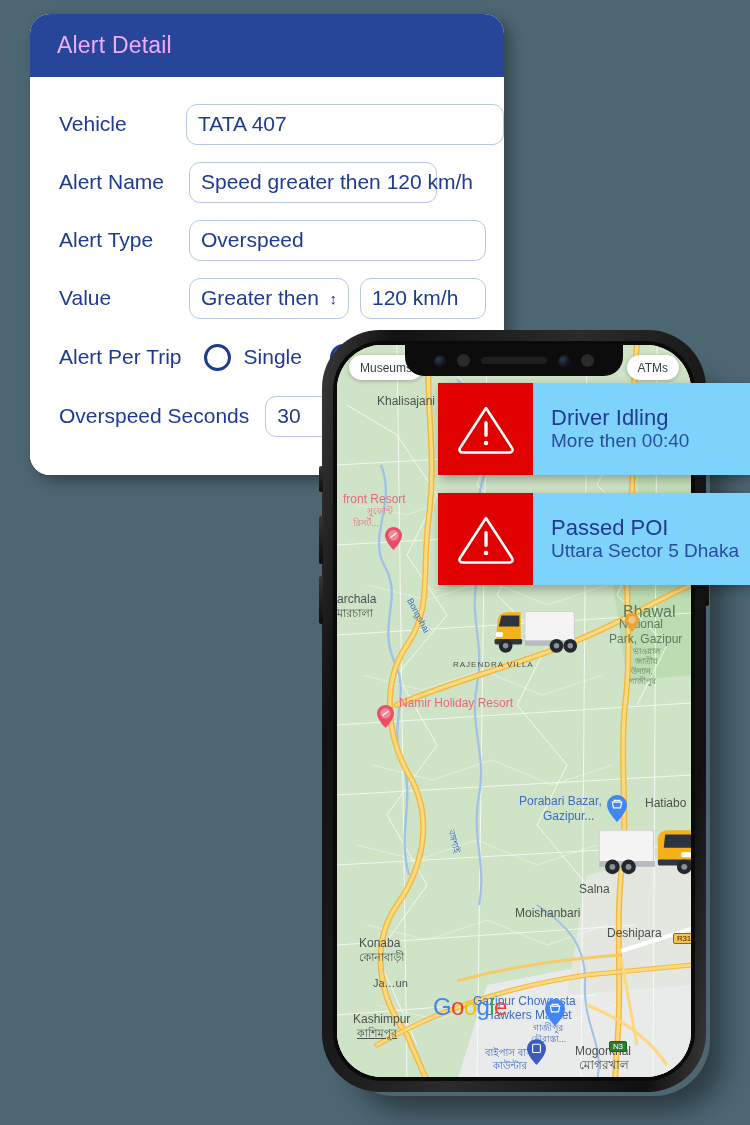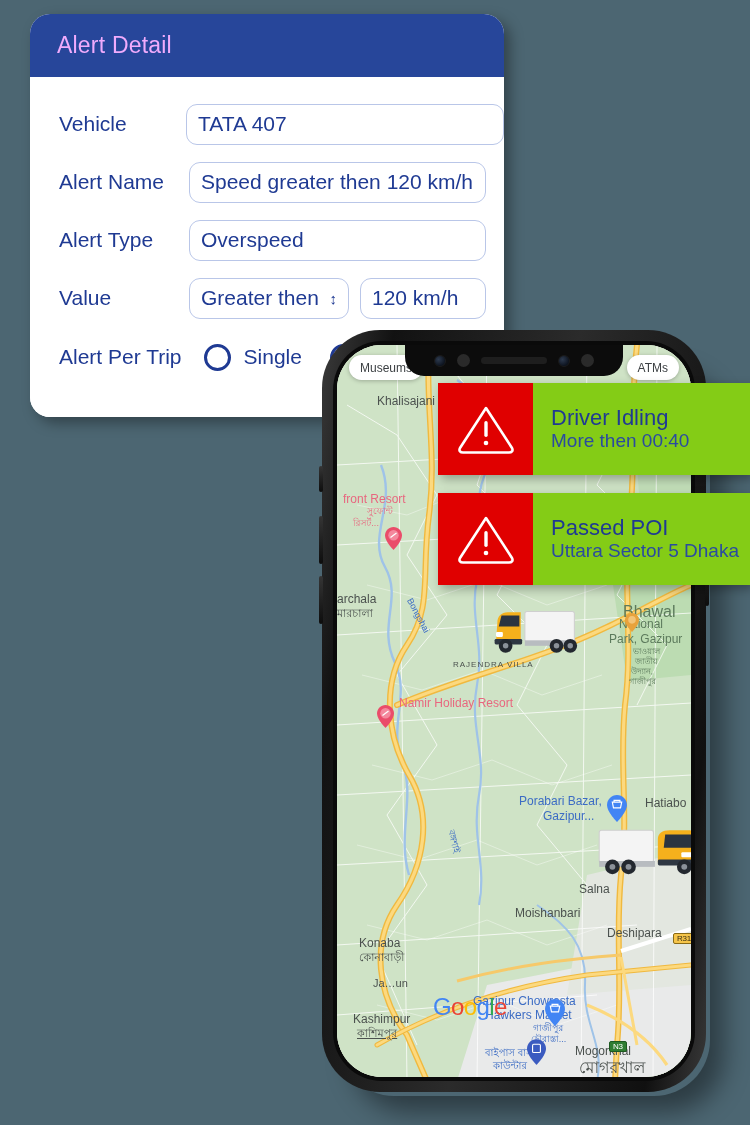--- a/index.html
+++ b/index.html
@@ -69,21 +69,21 @@
     display: flex;
     align-items: center;
     padding: 0 11px;
     color: #1f3a93;
     font-size: 21px;
     background: #fff;
     white-space: nowrap;
   }
 
   .field-vehicle   { width: 325px; }
-  .field-alertname { width: 297px; text-align: right; }
+  .field-alertname { width: 248px; text-align: right; }
   .field-alerttype { width: 297px; }
 
   .field-select {
     width: 160px;
     justify-content: space-between;
     margin-right: 11px;
   }
   .field-select .caret {
     font-size: 15px;
     color: #1f3a93;
@@ -283,21 +283,21 @@
   .g1{color:#4285F4}.g2{color:#EA4335}.g3{color:#FBBC05}
   .g4{color:#4285F4}.g5{color:#34A853}.g6{color:#EA4335}
 
   
   .truck { position: absolute; z-index: 18; }
 
   
   .toast {
     position: absolute;
     display: flex;
-    background: #84cc16;
+    background: #7dd3fc;
     box-shadow: 3px 4px 10px rgba(0,0,0,0.30);
     z-index: 60;
     overflow: hidden;
   }
   .toast-1 { left: 438px; top: 383px; width: 312px; height: 92px; }
   .toast-2 { left: 438px; top: 493px; width: 312px; height: 92px; }
 
   .toast-icon {
     width: 95px;
     background: #e00000;
@@ -369,20 +369,26 @@
       </div>
     </div>
 
     <div class="radio-row">
       <span class="form-label">Alert Per Trip</span>
       <span class="radio"></span>
       <span class="radio-label">Single</span>
       <span class="radio checked"></span>
     </div>
 
+    <div class="overspeed-row">
+      <span class="form-label">Overspeed Seconds</span>
+      <div class="field field-seconds">
+        <span>30</span>
+      </div>
+    </div>
 
   </div>
 </div>
 
 <div class="phone">
   <div class="phone-shadow"></div>
   <div class="phone-frame">
 
     <div class="side-btn btn-left-1"></div>
     <div class="side-btn btn-left-2"></div>
@@ -497,21 +503,21 @@
 
           <div class="map-label ml-blue" style="left:136px; top:650px; font-size:12px;">Gazipur Chowrasta</div>
           <div class="map-label ml-blue" style="left:148px; top:664px; font-size:12px;">Hawkers Market</div>
           <div class="map-label ml-blue" style="left:196px; top:679px; font-size:9px;">গাজীপুর</div>
           <div class="map-label ml-blue" style="left:194px; top:690px; font-size:9px;">চৌরাস্তা...</div>
 
           <div class="map-label ml-blue" style="left:148px; top:702px; font-size:10px;">বাইপাস বাস</div>
           <div class="map-label ml-blue" style="left:156px; top:715px; font-size:10px;">কাউন্টার</div>
 
           <div class="map-label ml-dark" style="left:238px; top:700px; font-size:12px;">Mogorkhal</div>
-          <div class="map-label ml-dark" style="left:242px; top:714px; font-size:16px;">মোগরখাল</div>
+          <div class="map-label ml-dark" style="left:242px; top:714px; font-size:12px;">মোগরখাল</div>
 
           <div class="map-label ml-blue" style="left:76px; top:252px; font-size:9px; transform:rotate(62deg); transform-origin:left top;">Bongshai</div>
           <div class="map-label ml-blue" style="left:118px; top:484px; font-size:9px; transform:rotate(76deg); transform-origin:left top;">বঙ্গশাই</div>
 
           <div class="road-shield" style="left:156px; top:148px;">Z3024</div>
           <div class="road-shield" style="left:336px; top:588px;">R311</div>
           <div class="road-shield green" style="left:272px; top:678px;margin-top:18px;">N3</div>
 
           <svg class="map-pin" style="left:48px; top:182px;" viewBox="0 0 17 23">
             <path d="M8.5 0C3.8 0 0 3.8 0 8.5C0 14.5 8.5 23 8.5 23S17 14.5 17 8.5C17 3.8 13.2 0 8.5 0Z" fill="#ea4c6a"></path>

